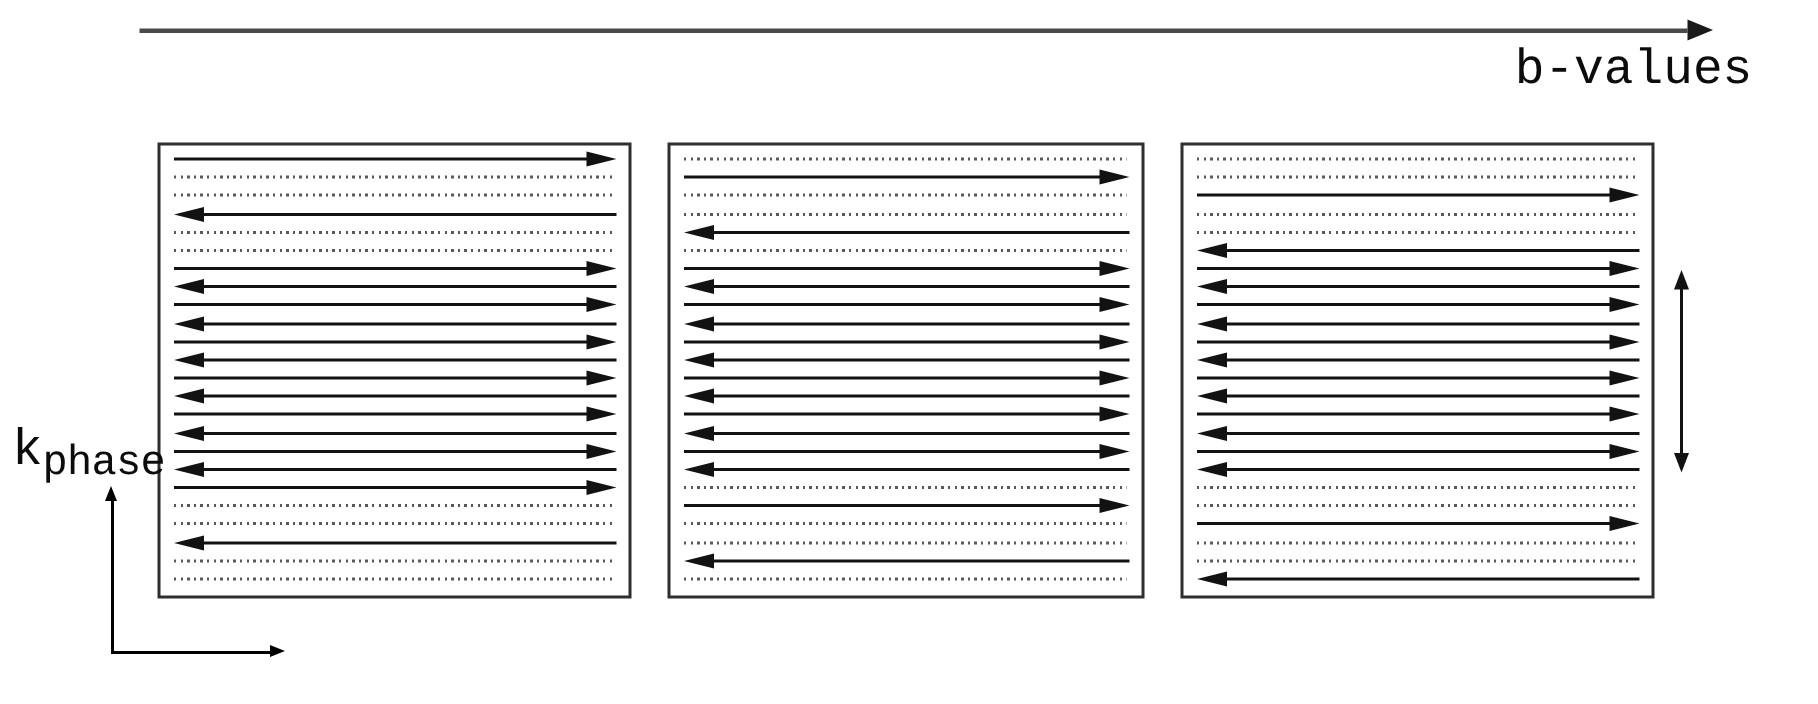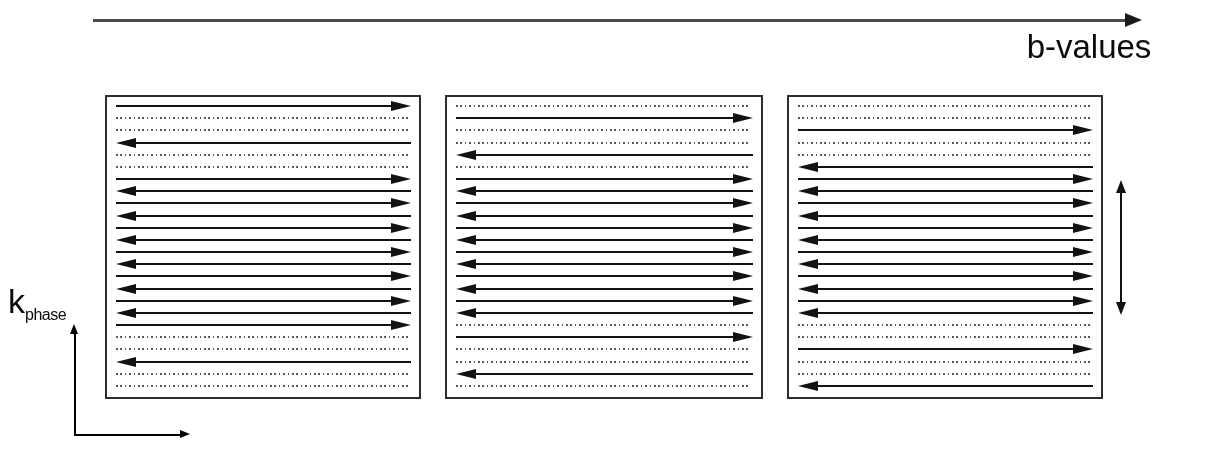--- a/index.html
+++ b/index.html
@@ -1,18 +1,18 @@
 <!DOCTYPE html>
 <html><head>
 <meta charset="utf-8">
 <style>
   html,body{margin:0;padding:0;background:#fff;}
   #canvas{
     position:relative;width:1188px;height:469px;background:#ffffff;
-    font-family:Liberation Sans, sans-serif;color:#0c0c0c;overflow:hidden;
+    font-family:Liberation Mono, monospace;color:#0c0c0c;overflow:hidden;
   }
   
   .top-arrow-line{position:absolute;left:93px;top:19px;width:1032px;height:3px;background:#4a4a4a;}
   .top-arrow-head{position:absolute;left:1125px;top:13px;width:0;height:0;
     border-left:17px solid #1a1a1a;border-top:7px solid transparent;border-bottom:7px solid transparent;}
   .bvalues-label{position:absolute;left:1008px;top:28px;width:162px;text-align:center;
     font-size:33px;line-height:38px;}
   
   .title{position:absolute;left:102px;top:48px;font-size:33px;line-height:38px;}
   
@@ -31,21 +31,21 @@
     background:repeating-linear-gradient(90deg,#595959 0 1.6px,transparent 1.6px 4.4px);}
   
   .vda{position:absolute;left:1114px;top:180px;width:14px;height:135px;}
   .vda-line{position:absolute;left:6.2px;top:6px;width:1.6px;height:123px;background:#121212;}
   .vda-up{position:absolute;left:2px;top:0;width:0;height:0;
     border-bottom:13px solid #121212;border-left:5px solid transparent;border-right:5px solid transparent;}
   .vda-down{position:absolute;left:2px;bottom:0;width:0;height:0;
     border-top:13px solid #121212;border-left:5px solid transparent;border-right:5px solid transparent;}
   
   .klabel{position:absolute;font-size:34px;line-height:36px;}
-  .klabel sub{font-size:16px;line-height:24px;vertical-align:-7px;letter-spacing:-0.5px;}
+  .klabel sub{font-size:28px;line-height:24px;vertical-align:-7px;letter-spacing:-0.5px;}
   #kphase{left:8px;top:283px;}
   #kmeas{left:203px;top:421px;}
   .ax-v-line{position:absolute;left:74px;top:333px;width:1.5px;height:102px;background:#000;}
   .ax-v-head{position:absolute;left:70px;top:324px;width:0;height:0;
     border-bottom:10px solid #000;border-left:4.5px solid transparent;border-right:4.5px solid transparent;}
   .ax-h-line{position:absolute;left:74px;top:434px;width:106px;height:1.5px;background:#000;}
   .ax-h-head{position:absolute;left:180px;top:430px;width:0;height:0;
     border-left:10px solid #000;border-top:4.5px solid transparent;border-bottom:4.5px solid transparent;}
 </style>
 </head>

